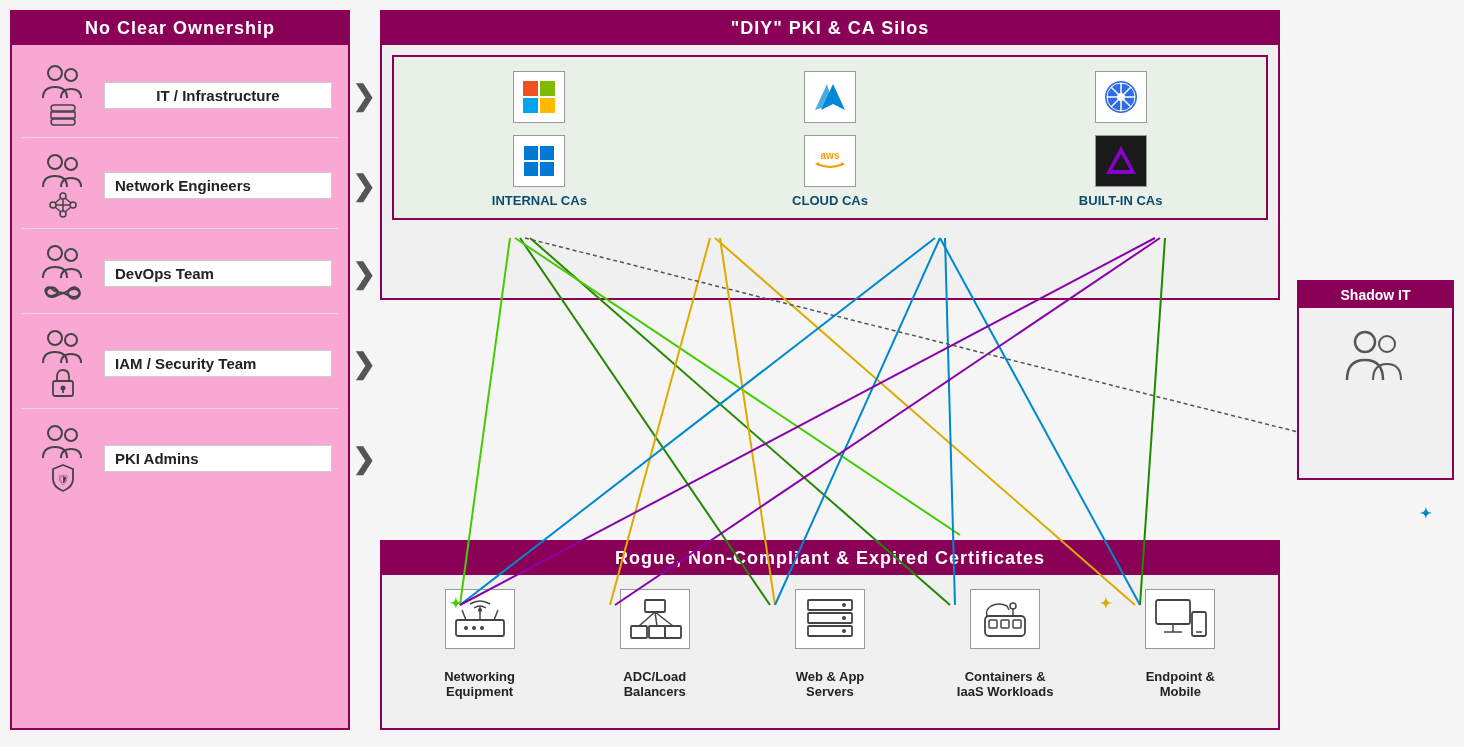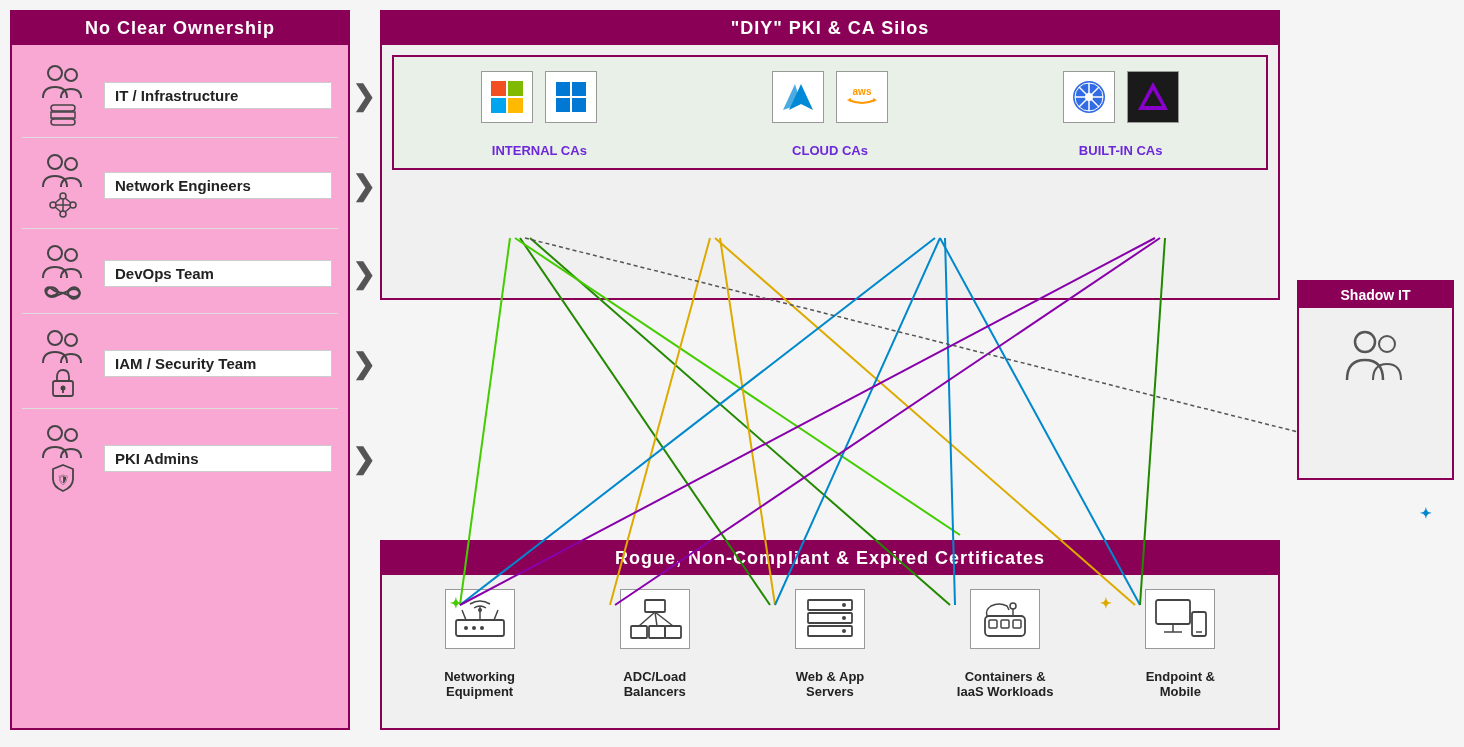--- a/index.html
+++ b/index.html
@@ -102,36 +102,37 @@
     }
     .ca-box {
       display: flex;
       flex-direction: column;
       align-items: center;
       width: 160px;
     }
     .ca-icons {
       display: flex;
       gap: 12px;
-      margin-bottom: 20px;
+      margin-bottom: 6px;
+      flex-direction: column;
     }
     .ca-icon-img {
       width: 52px;
       height: 52px;
       border: 1px solid #999;
       background: #fff;
       display: flex;
       align-items: center;
       justify-content: center;
       font-size: 22px;
     }
     .ca-label {
       font-size: 13px;
       font-weight: bold;
-      color: #6d28d9;
+      color: #0c4a6e;
       text-align: center;
     }
 
     
     .ms-logo {
       display: grid;
       grid-template-columns: 1fr 1fr;
       grid-template-rows: 1fr 1fr;
       gap: 2px;
       width: 32px;
@@ -232,21 +233,21 @@
       border-top: 1px solid #ddd;
       margin: 0 10px;
     }
   </style>
 </head>
 <body>
 
 <div class="left-panel">
   <div class="left-panel-title">No Clear Ownership</div>
 
-  <div class="team-row" style="margin-top:8px;">
+  <div class="team-row" style="margin-top:8px;text-align:center;">
     <div class="team-icon-area">
       <svg width="52" height="38" viewBox="0 0 52 38">
 
         <circle cx="18" cy="10" r="7" fill="none" stroke="#444" stroke-width="2"></circle>
         <path d="M6 35 Q6 24 18 24 Q30 24 30 35" fill="none" stroke="#444" stroke-width="2"></path>
         <circle cx="34" cy="12" r="6" fill="none" stroke="#444" stroke-width="2"></circle>
         <path d="M24 35 Q24 26 34 26 Q44 26 44 35" fill="none" stroke="#444" stroke-width="2"></path>
       </svg>
 
       <svg width="30" height="24" viewBox="0 0 30 24" style="margin-top:2px">

